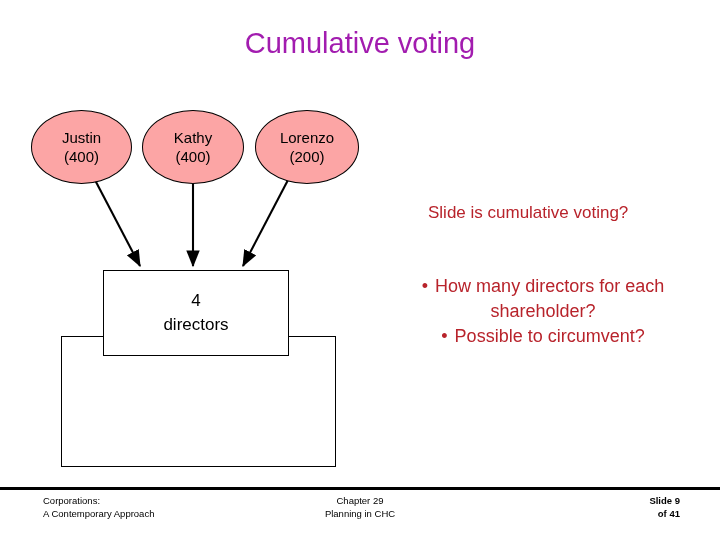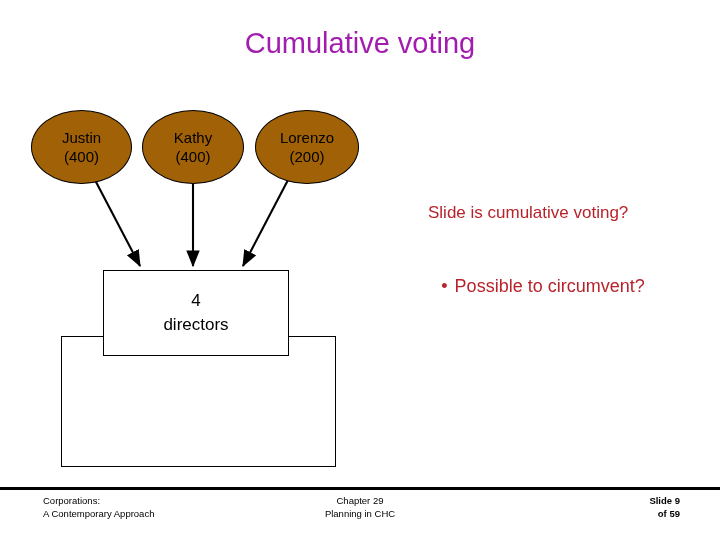--- a/index.html
+++ b/index.html
@@ -29,21 +29,21 @@
     line-height: 34px;
     letter-spacing: 0px;
     color: #a21caf;
   }
 
   
   .ellipse {
     position: absolute;
     border: 1.3px solid #000000;
     border-radius: 50%;
-    background: #a16207;
+    background: #fca5a5;
     box-sizing: border-box;
     display: flex;
     flex-direction: column;
     align-items: center;
     justify-content: center;
     font-size: 15px;
     line-height: 19px;
     z-index: 4;
   }
   .ellipse .nm { display:block; }
@@ -201,33 +201,34 @@
   <div id="box-company"></div>
 
   <div id="box-directors">
     <span>4</span>
     <span>directors</span>
   </div>
 
   <div id="note-heading">Slide is cumulative voting?</div>
 
   <div id="note-bullets">
+    <span class="bullet-row"><span class="bullet-glyph">•</span><span class="bullet-text">How many directors for each shareholder?</span></span>
     <span class="bullet-row"><span class="bullet-glyph">•</span><span class="bullet-text">Possible to circumvent?</span></span>
   </div>
 
   <div id="footer-rule"></div>
 
   <div class="footer-cell" id="footer-left">
     <div>Corporations:</div>
     <div>A Contemporary Approach</div>
   </div>
 
   <div class="footer-cell" id="footer-mid">
     <div>Chapter 29</div>
     <div>Planning in CHC</div>
   </div>
 
   <div class="footer-cell" id="footer-right">
     <div>Slide 9</div>
-    <div>of 59</div>
+    <div>of 41</div>
   </div>
 
 </div>
 
 </body></html>

